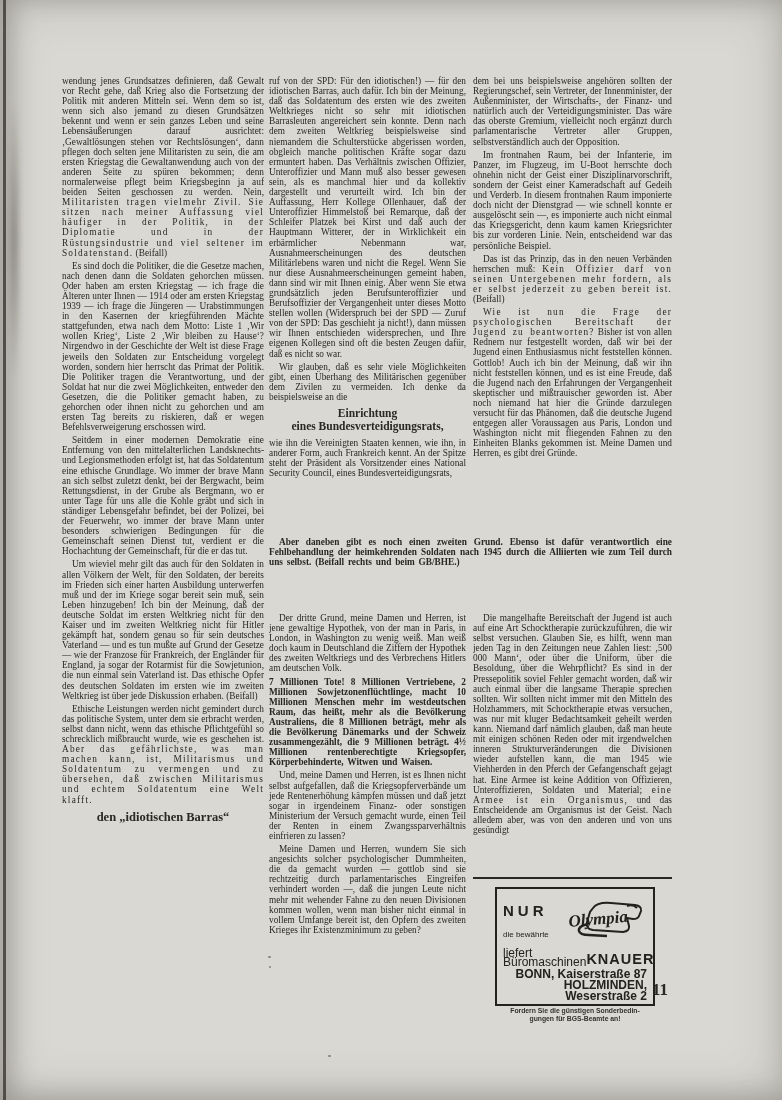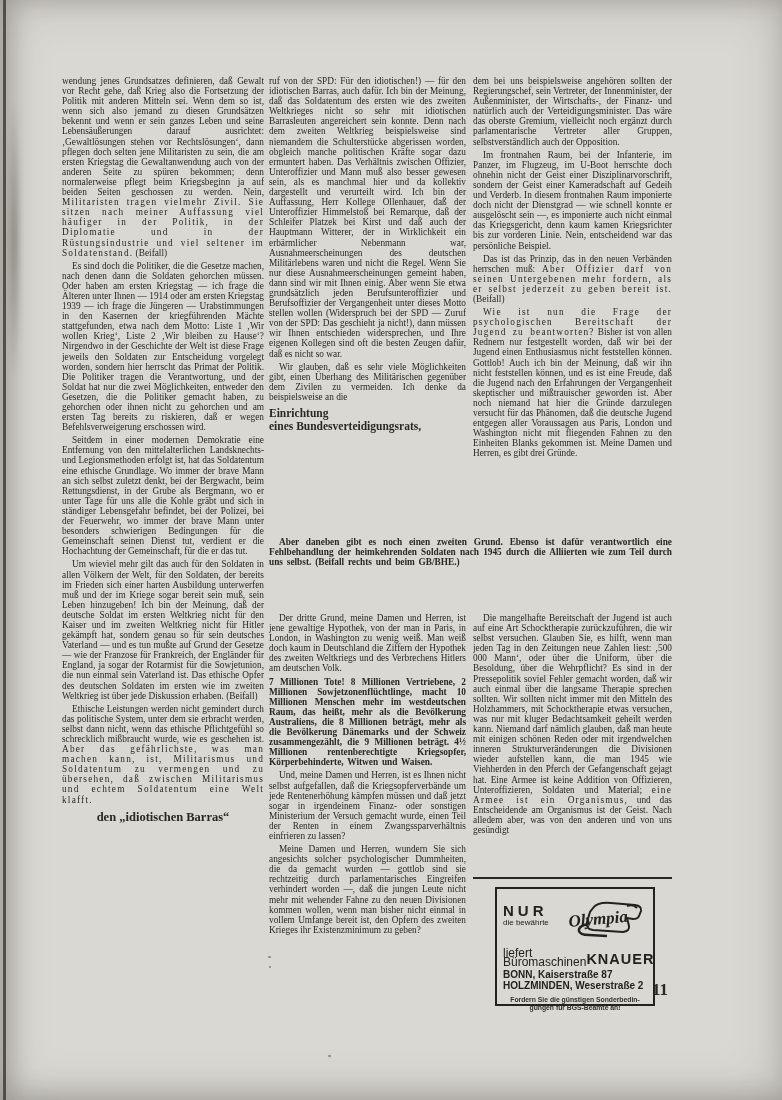--- a/index.html
+++ b/index.html
@@ -15,37 +15,37 @@
   .edge-line{position:absolute;left:3px;top:0;width:3px;height:1100px;background:rgba(45,43,38,.75);}
   .smudge{position:absolute;left:6px;top:95px;width:16px;height:290px;border-radius:50%;
     background:radial-gradient(ellipse at center, rgba(90,86,78,.45), rgba(90,86,78,0) 70%);filter:blur(2px);}
   .speck{position:absolute;background:rgba(60,57,50,.55);border-radius:50%;}
 
   .region{position:absolute;text-align:justify;font-size:9.3px;line-height:10.1px;overflow:hidden;overflow-wrap:break-word;}
   .region p{margin:0 0 3px 0;padding:0;}
   .region p.ind{text-indent:10px;}
   .region p.bold{font-weight:bold;word-spacing:1.5px;}
   .region p.hlg{text-align:center;font-weight:bold;font-size:12.5px;line-height:14px;margin:5px 0 19px;text-indent:0;}
-  .region p.hmd{text-align:left;font-weight:bold;font-size:11.5px;line-height:13px;margin:5px 0 5px;text-indent:0;white-space:pre-line;}
+  .region p.hmd{text-align:center;font-weight:bold;font-size:11.5px;line-height:13px;margin:5px 0 5px;text-indent:0;white-space:pre-line;}
   .g{letter-spacing:1.2px;word-spacing:2px;}
 
   .inset{word-spacing:2px;}
 
   .rule{position:absolute;left:473px;top:877px;width:199px;height:1.5px;background:#2a2823;}
 
   .ad{position:absolute;left:495px;top:887px;width:160px;height:119px;border:2px solid #23221e;
       box-sizing:border-box;padding:15px 6px 3px;font-family:"Liberation Sans", sans-serif;color:#23221e;}
   .ad-row1{display:flex;justify-content:space-between;align-items:flex-start;}
   .ad-nur{font-weight:bold;font-size:15px;letter-spacing:4px;line-height:14px;}
-  .ad-tagline{font-size:8px;margin-top:0;}
+  .ad-tagline{font-size:8px;margin-top:12px;}
   .ad-logo{margin-top:-4px;}
   .ad-row2{display:flex;justify-content:space-between;align-items:flex-end;margin-top:3px;}
   .ad-small{font-size:12px;line-height:8.5px;}
   .ad-dealer{font-weight:bold;font-size:14.5px;letter-spacing:1px;line-height:13px;}
-  .ad-addr{text-align:left;font-weight:bold;font-size:10px;line-height:11px;margin-top:3px;}
+  .ad-addr{text-align:right;font-weight:bold;font-size:12px;line-height:11px;margin-top:3px;}
   .ad-foot{text-align:center;font-size:6.8px;line-height:8px;margin-top:5px;font-weight:bold;color:#33312c;}
 
   .page-number{position:absolute;left:652px;top:980px;font-weight:bold;font-size:17px;}
 </style>
 </head>
 <body>
 
 <div class="edge-line"></div>
 <div class="smudge"></div>
 <div class="speck" style="left:268px;top:956px;width:3px;height:2px;"></div>
@@ -58,25 +58,26 @@
     <p class="ind"><span>Seitdem in einer modernen Demokratie eine Entfernung von den mittelalterlichen Landsknechts- und Legionsmethoden erfolgt ist, hat das Soldatentum eine ethische Grundlage. Wo immer der brave Mann an sich selbst zuletzt denkt, bei der Bergwacht, beim Rettungsdienst, in der Grube als Bergmann, wo er unter Tage für uns alle die Kohle gräbt und sich in ständiger Lebensgefahr befindet, bei der Polizei, bei der Feuerwehr, wo immer der brave Mann unter besonders schwierigen Bedingungen für die Gemeinschaft seinen Dienst tut, verdient er die Hochachtung der Gemeinschaft, für die er das tut.</span></p>
     <p class="ind"><span>Um wieviel mehr gilt das auch für den Soldaten in allen Völkern der Welt, für den Soldaten, der bereits im Frieden sich einer harten Ausbildung unterwerfen muß und der im Kriege sogar bereit sein muß, sein Leben hinzugeben! Ich bin der Meinung, daß der deutsche Soldat im ersten Weltkrieg nicht für den Kaiser und im zweiten Weltkrieg nicht für Hitler gekämpft hat, sondern genau so für sein deutsches Vaterland — und es tun mußte auf Grund der Gesetze — wie der Franzose für Frankreich, der Engländer für England, ja sogar der Rotarmist für die Sowjetunion, die nun einmal sein Vaterland ist. Das ethische Opfer des deutschen Soldaten im ersten wie im zweiten Weltkrieg ist über jede Diskussion erhaben. (Beifall)</span></p>
     <p class="ind"><span>Ethische Leistungen werden nicht gemindert durch das politische System, unter dem sie erbracht werden, selbst dann nicht, wenn das ethische Pflichtgefühl so schrecklich mißbraucht wurde, wie es geschehen ist. </span><span class="g">Aber das gefährlichste, was man machen kann, ist, Militarismus und Soldatentum zu vermengen und zu übersehen, daß zwischen Militarismus und echtem Soldatentum eine Welt klafft.</span></p>
     <p class="hlg"><span>den „idiotischen Barras“</span></p>
   </div>
 <div class="region" style="left:269px;top:76px;width:197px;height:458px;">
     <p><span>ruf von der SPD: Für den idiotischen!) — für den idiotischen Barras, auch dafür. Ich bin der Meinung, daß das Soldatentum des ersten wie des zweiten Weltkrieges nicht so sehr mit idiotischen Barrasleuten angereichert sein konnte. Denn nach dem zweiten Weltkrieg beispielsweise sind niemandem die Schulterstücke abgerissen worden, obgleich manche politischen Kräfte sogar dazu ermuntert haben. Das Verhältnis zwischen Offizier, Unteroffizier und Mann muß also besser gewesen sein, als es manchmal hier und da kollektiv dargestellt und verurteilt wird. Ich bin der Auffassung, Herr Kollege Ollenhauer, daß der Unteroffizier Himmelstoß bei Remarque, daß der Schleifer Platzek bei Kirst und daß auch der Hauptmann Witterer, der in Wirklichkeit ein erbärmlicher Nebenmann war, Ausnahmeerscheinungen des deutschen Militärlebens waren und nicht die Regel. Wenn Sie nur diese Ausnahmeerscheinungen gemeint haben, dann sind wir mit Ihnen einig. Aber wenn Sie etwa grundsätzlich jeden Berufsunteroffizier und Berufsoffizier der Vergangenheit unter dieses Motto stellen wollen (Widerspruch bei der SPD — Zuruf von der SPD: Das geschieht ja nicht!), dann müssen wir Ihnen entschieden widersprechen, und Ihre eigenen Kollegen sind oft die besten Zeugen dafür, daß es nicht so war.</span></p>
     <p class="ind"><span>Wir glauben, daß es sehr viele Möglichkeiten gibt, einen Überhang des Militärischen gegenüber dem Zivilen zu vermeiden. Ich denke da beispielsweise an die</span></p>
     <p class="hmd"><span>Einrichtung
 eines Bundesverteidigungsrats,</span></p>
+    <p><span>wie ihn die Vereinigten Staaten kennen, wie ihn, in anderer Form, auch Frankreich kennt. An der Spitze steht der Präsident als Vorsitzender eines National Security Council, eines Bundesverteidigungsrats,</span></p>
   </div>
 <div class="region" style="left:473px;top:76px;width:199px;height:458px;">
     <p><span>dem bei uns beispielsweise angehören sollten der Regierungschef, sein Vertreter, der Innenminister, der Außenminister, der Wirtschafts-, der Finanz- und natürlich auch der Verteidigungsminister. Das wäre das oberste Gremium, vielleicht noch ergänzt durch parlamentarische Vertreter aller Gruppen, selbstverständlich auch der Opposition.</span></p>
     <p class="ind"><span>Im frontnahen Raum, bei der Infanterie, im Panzer, im Flugzeug, im U-Boot herrschte doch ohnehin nicht der Geist einer Disziplinarvorschrift, sondern der Geist einer Kameradschaft auf Gedeih und Verderb. In diesem frontnahen Raum imponierte doch nicht der Dienstgrad — wie schnell konnte er ausgelöscht sein —, es imponierte auch nicht einmal das Kriegsgericht, denn kaum kamen Kriegsrichter bis zur vorderen Linie. Nein, entscheidend war das persönliche Beispiel.</span></p>
-    <p class="ind"><span>Das ist das Prinzip, das in den neuen Verbänden herrschen muß: </span><span class="g">Aber Offizier darf von seinen Untergebenen mehr fordern, als er selbst jederzeit zu geben bereit ist.</span><span> (Beifall)</span></p>
+    <p class="ind"><span>Das ist das Prinzip, das in den neuen Verbänden herrschen muß: </span><span class="g">Kein Offizier darf von seinen Untergebenen mehr fordern, als er selbst jederzeit zu geben bereit ist.</span><span> (Beifall)</span></p>
     <p class="ind"><span class="g">Wie ist nun die Frage der psychologischen Bereitschaft der Jugend zu beantworten?</span><span> Bisher ist von allen Rednern nur festgestellt worden, daß wir bei der Jugend einen Enthusiasmus nicht feststellen können. Gottlob! Auch ich bin der Meinung, daß wir ihn nicht feststellen können, und es ist eine Freude, daß die Jugend nach den Erfahrungen der Vergangenheit skeptischer und mißtrauischer geworden ist. Aber noch niemand hat hier die Gründe darzulegen versucht für das Phänomen, daß die deutsche Jugend entgegen aller Voraussagen aus Paris, London und Washington nicht mit fliegenden Fahnen zu den Einheiten Blanks gekommen ist. Meine Damen und Herren, es gibt drei Gründe.</span></p>
   </div>
 <div class="region inset" style="left:269px;top:537px;width:403px;height:72px;">
     <p class="bold ind"><span>Aber daneben gibt es noch einen zweiten Grund. Ebenso ist dafür verantwortlich eine Fehlbehandlung der heimkehrenden Soldaten nach 1945 durch die Alliierten wie zum Teil durch uns selbst.  (Beifall rechts und beim GB/BHE.)</span></p>
   </div>
 <div class="region" style="left:269px;top:613px;width:197px;height:402px;">
     <p class="ind"><span>Der dritte Grund, meine Damen und Herren, ist jene gewaltige Hypothek, von der man in Paris, in London, in Washington zu wenig weiß. Man weiß doch kaum in Deutschland die Ziffern der Hypothek des zweiten Weltkriegs und des Verbrechens Hitlers am deutschen Volk.</span></p>
     <p class="bold"><span>7 Millionen Tote! 8 Millionen Vertriebene, 2 Millionen Sowjetzonenflüchtlinge, macht 10 Millionen Menschen mehr im westdeutschen Raum, das heißt, mehr als die Bevölkerung Australiens, die 8 Millionen beträgt, mehr als die Bevölkerung Dänemarks und der Schweiz zusammengezählt, die 9 Millionen beträgt. 4½ Millionen rentenberechtigte Kriegsopfer, Körperbehinderte, Witwen und Waisen.</span></p>
     <p class="ind"><span>Und, meine Damen und Herren, ist es Ihnen nicht selbst aufgefallen, daß die Kriegsopferverbände um jede Rentenerhöhung kämpfen müssen und daß jetzt sogar in irgendeinem Finanz- oder sonstigen Ministerium der Versuch gemacht wurde, einen Teil der Renten in einem Zwangssparverhältnis einfrieren zu lassen?</span></p>
     <p class="ind"><span>Meine Damen und Herren, wundern Sie sich angesichts solcher psychologischer Dummheiten, die da gemacht wurden — gottlob sind sie rechtzeitig durch parlamentarisches Eingreifen verhindert worden —, daß die jungen Leute nicht mehr mit wehender Fahne zu den neuen Divisionen kommen wollen, wenn man bisher nicht einmal in vollem Umfange bereit ist, den Opfern des zweiten Krieges ihr Existenzminimum zu geben?</span></p>

